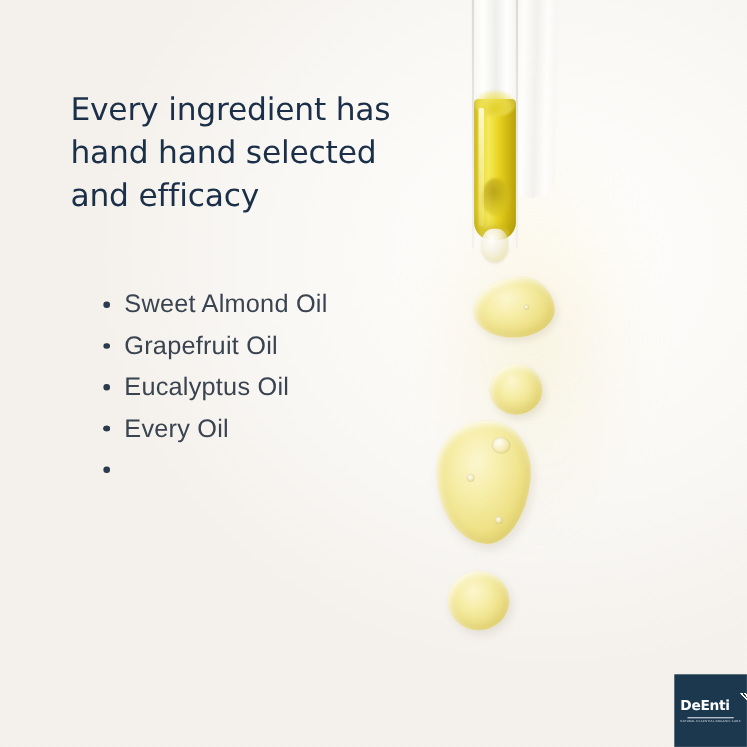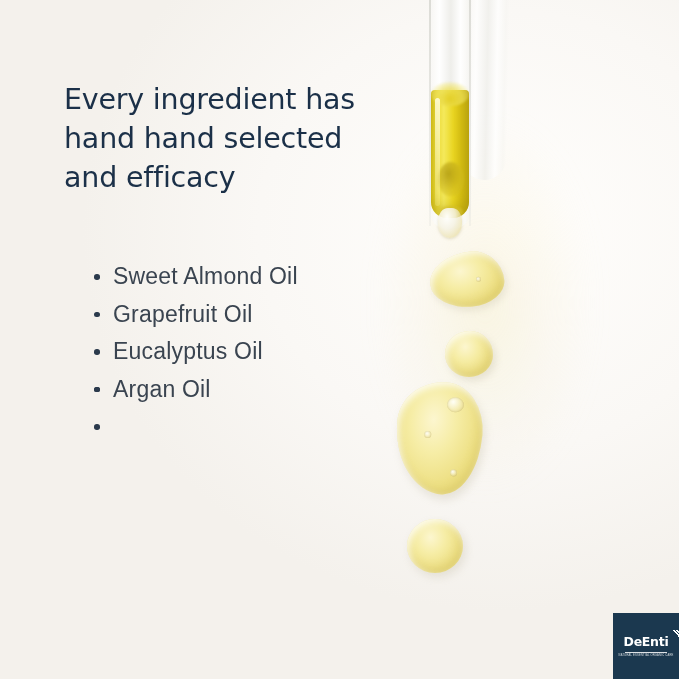--- a/index.html
+++ b/index.html
@@ -269,21 +269,20 @@
     left: 613px;
     top: 613px;
     width: 66px;
     height: 66px;
     background: #1b384f;
     display: flex;
     align-items: center;
     justify-content: center;
   }
   .badge-inner {
-    text-align: center;
     transform: translateY(-1px);
   }
   .badge-word {
     position: relative;
     display: inline-block;
     color: #ffffff;
     font-family: "DejaVu Sans", sans-serif;
     font-weight: 700;
     font-size: 12.5px;
     letter-spacing: -0.3px;
@@ -367,21 +366,21 @@
     </li>
     <li>
       <span class="bullet"></span>
       <span>Eucalyptus Oil</span>
     </li>
     <li>
       <span class="bullet"></span>
     </li>
     <li>
       <span class="bullet"></span>
-      <span>Argan Oil</span>
+      <span>Every Oil</span>
     </li>
     <li>
       <span class="bullet"></span>
     </li>
   </ul>
 
   <div class="badge">
     <div class="badge-inner">
       <span class="badge-word">DeEnti</span>
       <span class="badge-mark"></span>

